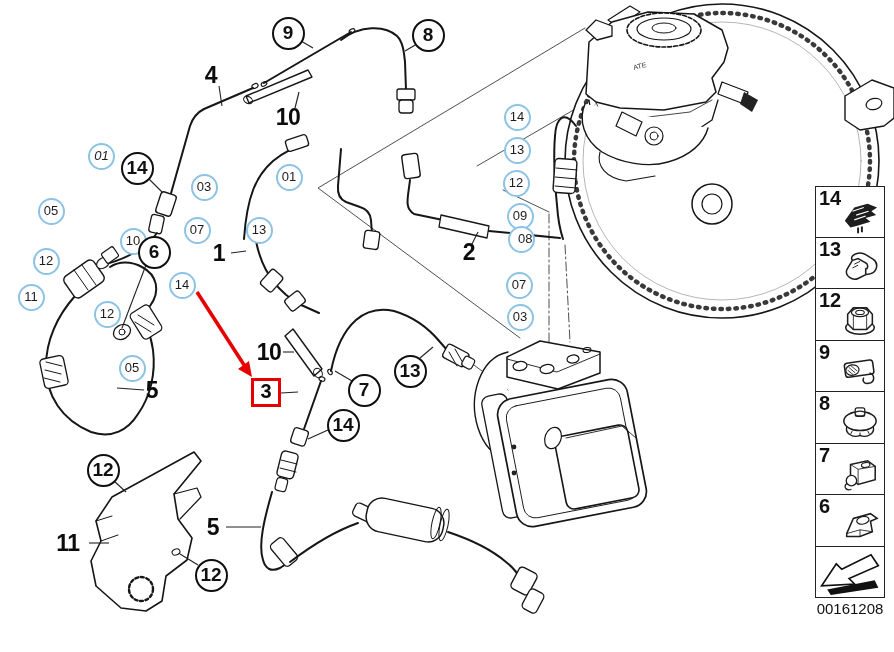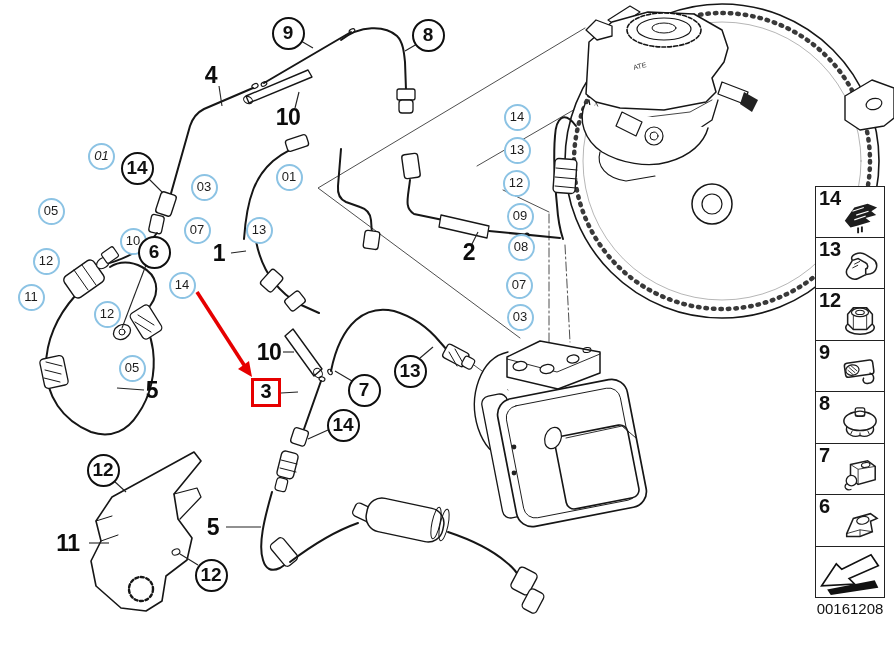--- a/index.html
+++ b/index.html
@@ -205,21 +205,21 @@
       <div class="co blue" style="left: 119.5px; top: 227.5px;">10</div>
       <div class="co blue" style="left: 32.5px; top: 247.5px;">12</div>
       <div class="co blue" style="left: 17.5px; top: 283.5px;">11</div>
       <div class="co blue" style="left: 93.5px; top: 300.5px;">12</div>
       <div class="co blue" style="left: 168.5px; top: 271.5px;">14</div>
       <div class="co blue" style="left: 118.5px; top: 354.5px;">05</div>
       <div class="co blue" style="left: 503.5px; top: 103.5px;">14</div>
       <div class="co blue" style="left: 503.5px; top: 136.5px;">13</div>
       <div class="co blue" style="left: 502.5px; top: 169.5px;">12</div>
       <div class="co blue" style="left: 506.5px; top: 202.5px;">09</div>
-      <div class="co blue" style="left: 507.5px; top: 234px;">08</div>
+      <div class="co blue" style="left: 507.5px; top: 226px; text-align: right;">08</div>
       <div class="co blue" style="left: 505.5px; top: 271.5px;">07</div>
       <div class="co blue" style="left: 506.5px; top: 303.5px;">03</div>
       <div class="co black" style="left: 271.5px; top: 16.5px;">9</div>
       <div class="co black" style="left: 411.5px; top: 18.5px;">8</div>
       <div class="co black" style="left: 120.5px; top: 151.5px;">14</div>
       <div class="co black" style="left: 137.5px; top: 235.5px;">6</div>
       <div class="co black" style="left: 347.5px; top: 373.5px;">7</div>
       <div class="co black" style="left: 393.5px; top: 354.5px;">13</div>
       <div class="co black" style="left: 326.5px; top: 408.5px;">14</div>
       <div class="co black" style="left: 86.5px; top: 453.5px;">12</div>

